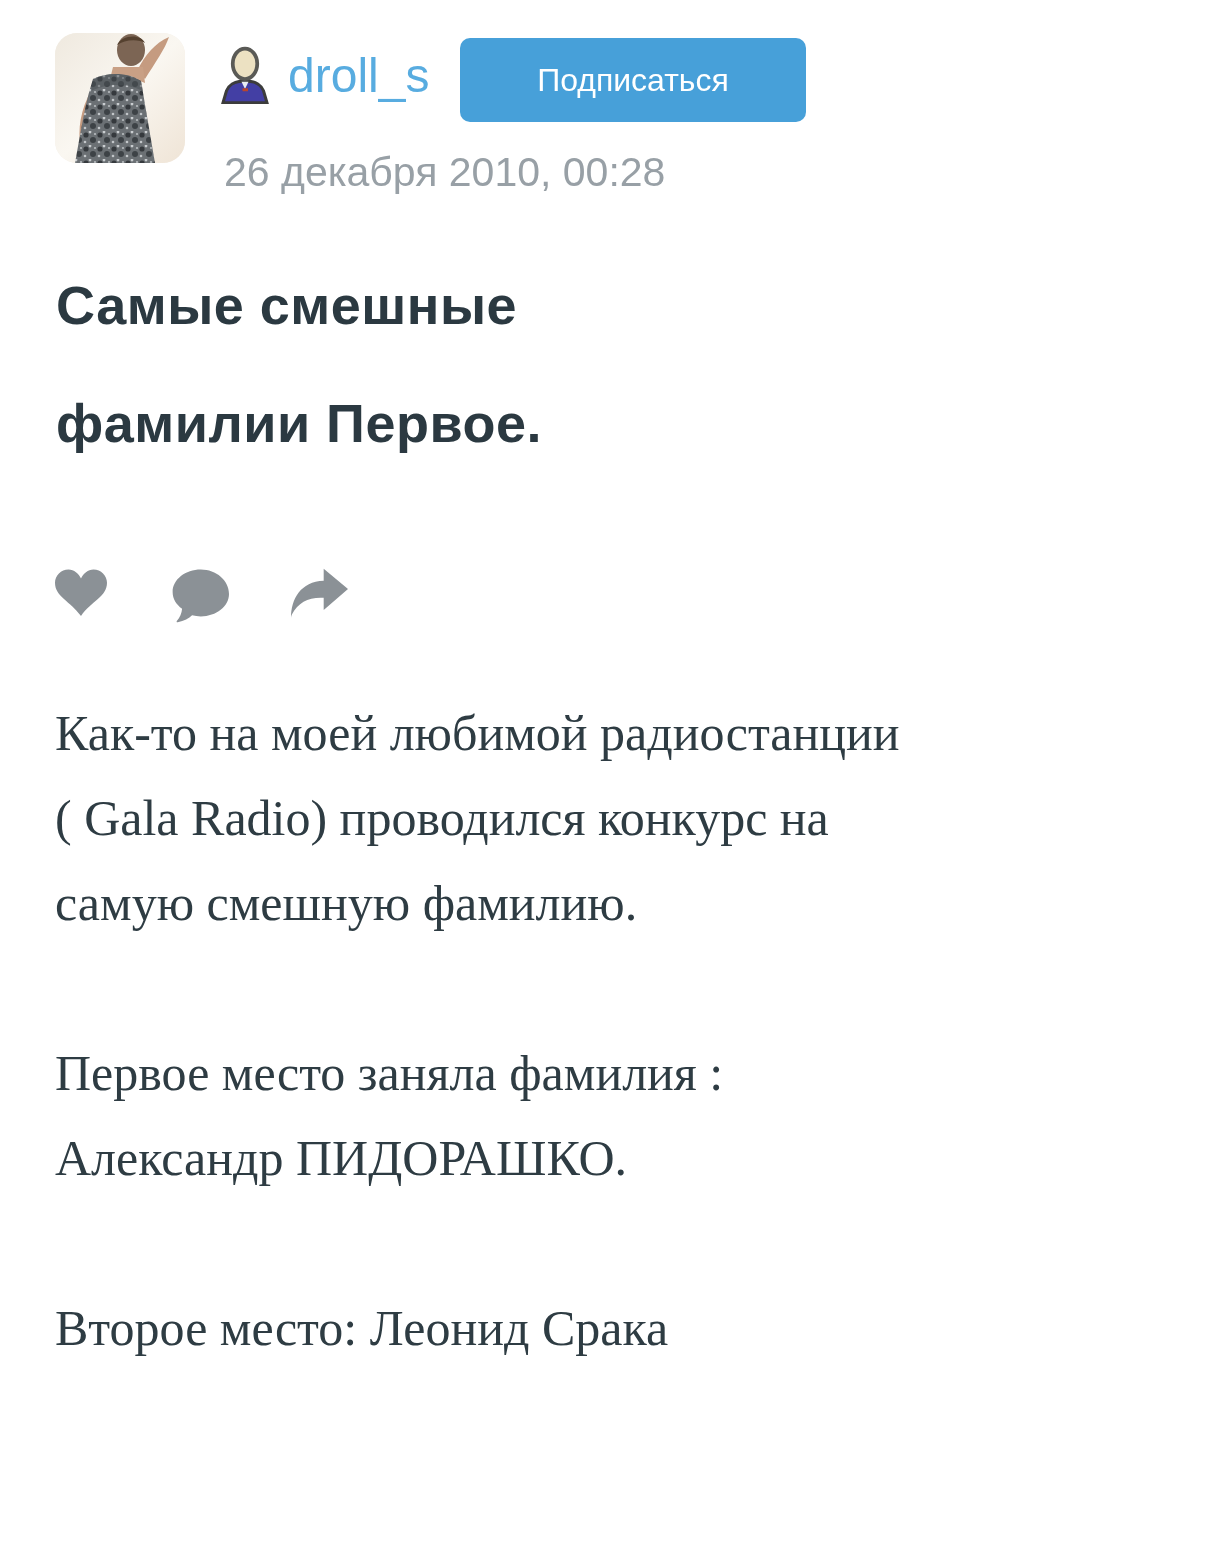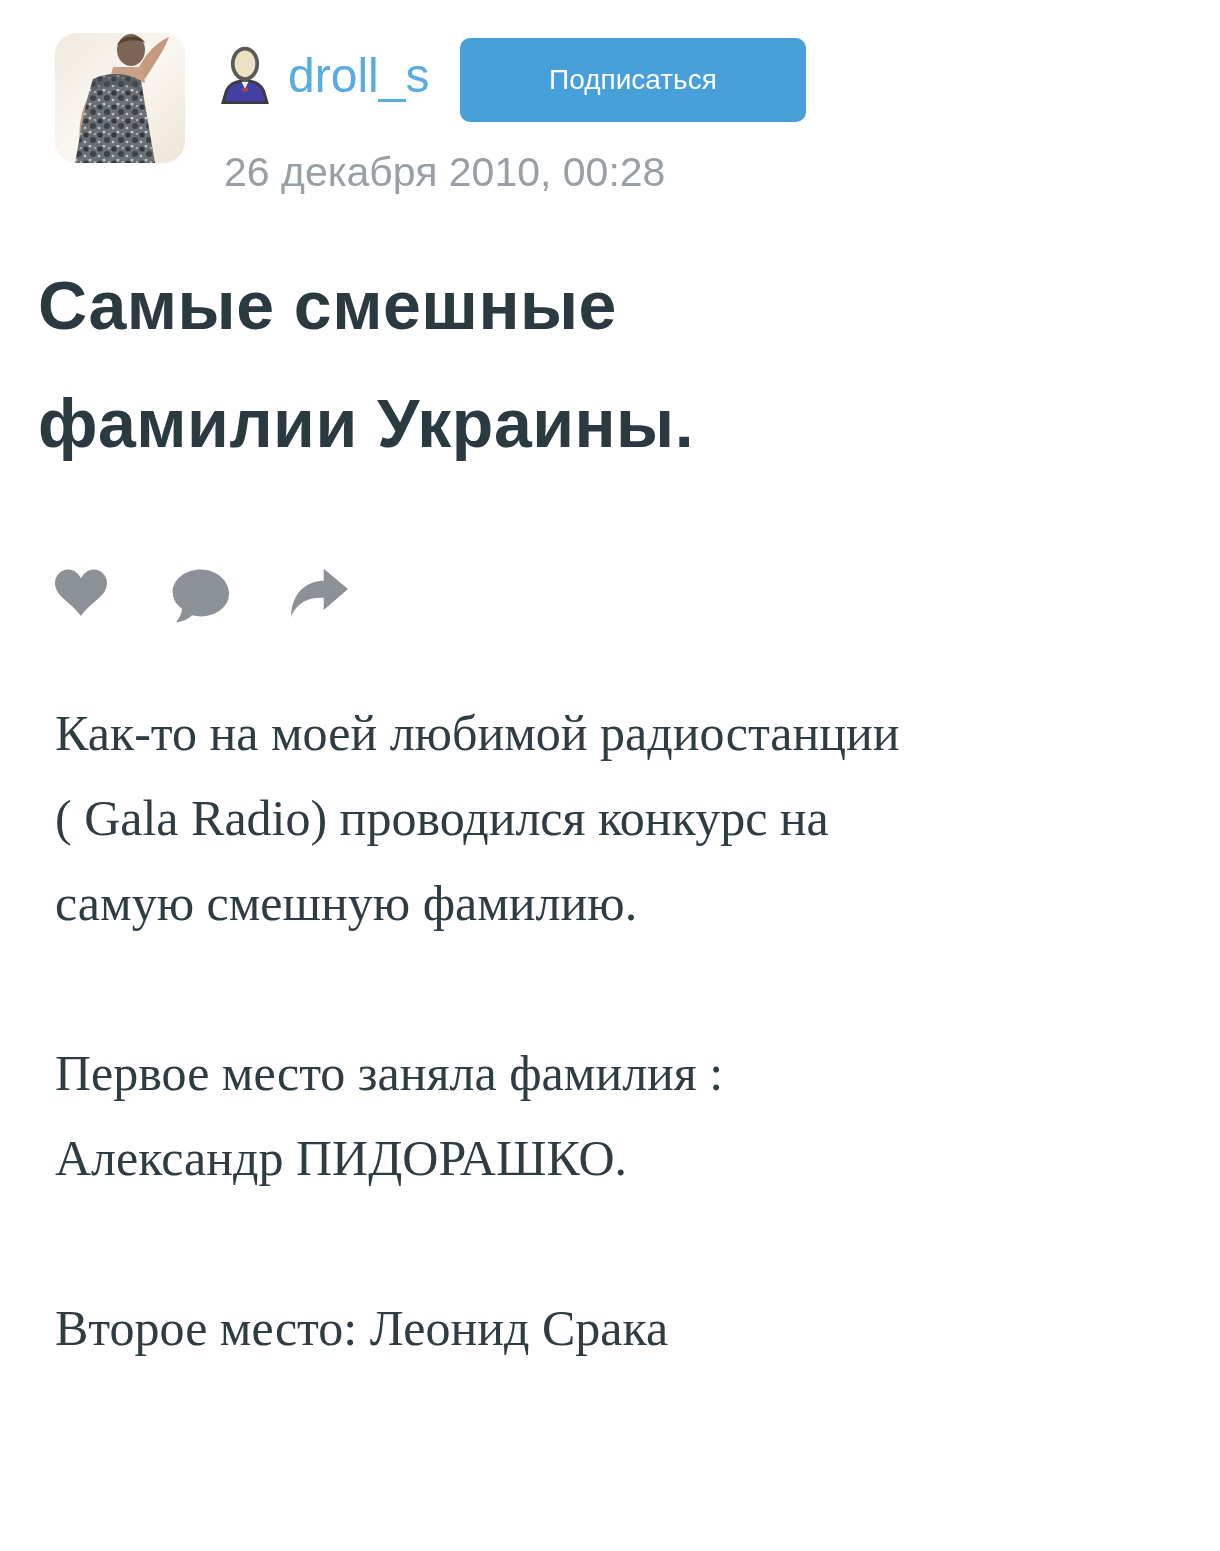--- a/index.html
+++ b/index.html
@@ -32,21 +32,21 @@
     font-size:48px; line-height:56px;
     color:var(--username-blue, #58ace0);
     font-weight:400;
   }
 
   .subscribe-btn {
     position:absolute; left:460px; top:38px;
     width:346px; height:84px;
     background:var(--accent-blue, #47a0d9);
     border:none; border-radius:10px;
-    color:#ffffff; font-size:28px;
+    color:#ffffff; font-size:32px;
     font-family:"Liberation Sans", sans-serif;
     display:flex; align-items:center; justify-content:center;
     cursor:pointer;
   }
 
   .more-btn {
     position:absolute; left:1104px; top:56px;
     width:60px; height:40px;
     display:flex; align-items:center; gap:5px;
     background:none; border:none; cursor:pointer;
@@ -57,22 +57,22 @@
   }
 
   .post-date {
     position:absolute; left:224px; top:148px;
     font-size:41px; line-height:48px;
     color:var(--muted-gray, #98a0a6);
   }
 
   
   .post-title {
-    position:absolute; left:38px; right:50px; top:246px;
-    font-size:68px; line-height:118px; font-weight:700;
+    position:absolute; left:56px; right:50px; top:246px;
+    font-size:54px; line-height:118px; font-weight:700;
     letter-spacing:0.5px;
     color:var(--text-dark, #2b3941);
   }
 
   
   .actions {
     position:absolute; left:55px; top:566px;
     display:flex; align-items:flex-start; gap:62px;
   }
   .action-btn { background:none; border:none; cursor:pointer; padding:0; }
@@ -146,21 +146,21 @@
   <button class="more-btn" aria-label="more">
     <span class="dot"></span>
     <span class="dot"></span>
     <span class="dot"></span>
   </button>
 
   <div class="post-date">26 декабря 2010, 00:28</div>
 
   <h1 class="post-title">
     <div>Самые смешные</div>
-    <div>фамилии Украины.</div>
+    <div>фамилии Первое.</div>
   </h1>
 
   <div class="actions">
     <button class="action-btn" aria-label="like">
       <svg width="52" height="54" viewBox="0 0 32 29">
         <path d="M16 28.7 C9.5 19.5 0 16.9 0 8.2 C0 3.7 3.7 0 8.3 0 C11.7 0 14.6 2.6 16 5.5 C17.4 2.6 20.3 0 23.7 0 C28.3 0 32 3.7 32 8.2 C32 16.9 22.4 19.4 16 28.7 Z"></path>
       </svg>
     </button>
     <button class="action-btn" aria-label="comment">
       <svg width="60" height="58" viewBox="0 0 33 30">

